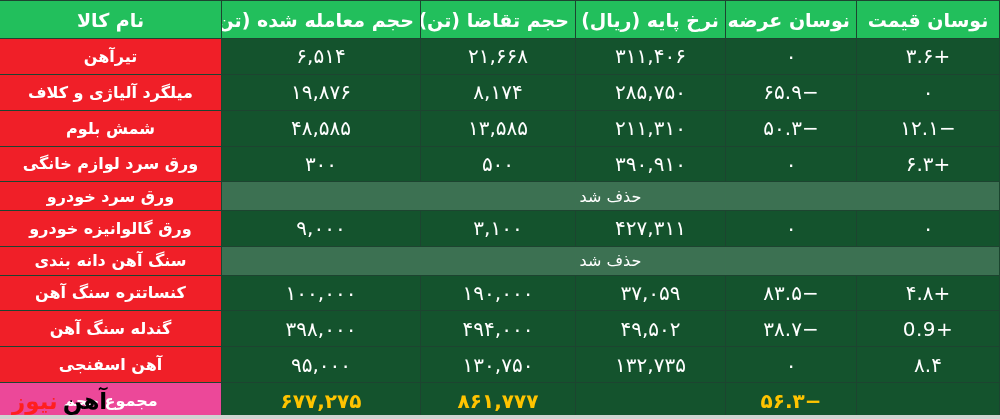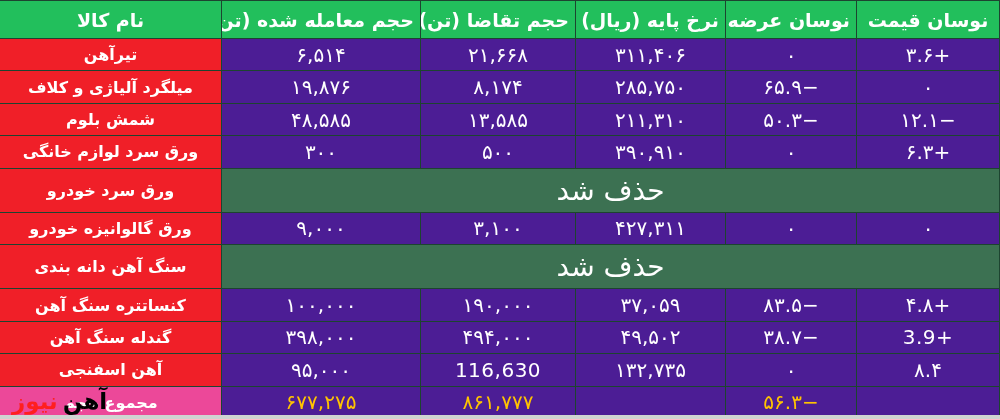--- a/index.html
+++ b/index.html
@@ -51,35 +51,35 @@
     color: #ffffff;
     font-size: 16px;
     font-weight: 700;
     text-align: center;
     border-color: #3c7152;
     border-right-color: #f01f28;
     letter-spacing: -0.3px;
   }
   
   td.num {
-    background: #4c1d95;
+    background: #14532d;
     color: #ffffff;
     font-size: 20px;
     font-weight: 400;
     letter-spacing: 0.5px;
   }
   td.num.empty { color: transparent; }
   td.merged {
     background: #3c7152;
     color: #ffffff;
-    font-size: 28px;
+    font-size: 16px;
     letter-spacing: 0.5px;
   }
   tr.total td.num,
-  tr.total td.merged { color: #ffc400; font-weight: 400; }
+  tr.total td.merged { color: #ffc400; font-weight: 700; }
   tr.total td.name-cell { background: #ec4899; }
 
   
   col.c-price  { width: 143px; }
   col.c-supply { width: 131px; }
   col.c-base   { width: 150px; }
   col.c-demand { width: 155px; }
   col.c-traded { width: 199px; }
   col.c-name   { width: 222px; }
 
@@ -183,32 +183,32 @@
         </tr>
         <tr>
           <td class="num">+۴.۸</td>
           <td class="num">−۸۳.۵</td>
           <td class="num">۳۷,۰۵۹</td>
           <td class="num">۱۹۰,۰۰۰</td>
           <td class="num">۱۰۰,۰۰۰</td>
           <td class="name-cell">کنساتتره سنگ آهن</td>
         </tr>
         <tr>
-          <td class="num">+3.9</td>
+          <td class="num">+0.9</td>
           <td class="num">−۳۸.۷</td>
           <td class="num">۴۹,۵۰۲</td>
           <td class="num">۴۹۴,۰۰۰</td>
           <td class="num">۳۹۸,۰۰۰</td>
           <td class="name-cell">گندله سنگ آهن</td>
         </tr>
         <tr>
           <td class="num">۸.۴</td>
           <td class="num">۰</td>
           <td class="num">۱۳۲,۷۳۵</td>
-          <td class="num">116,630</td>
+          <td class="num">۱۳۰,۷۵۰</td>
           <td class="num">۹۵,۰۰۰</td>
           <td class="name-cell">آهن اسفنجی</td>
         </tr>
         <tr class="total">
           <td class="num empty"></td>
           <td class="num">−۵۶.۳</td>
           <td class="num empty"></td>
           <td class="num">۸۶۱,۷۷۷</td>
           <td class="num">۶۷۷,۲۷۵</td>
           <td class="name-cell">مجموع حجم</td>

